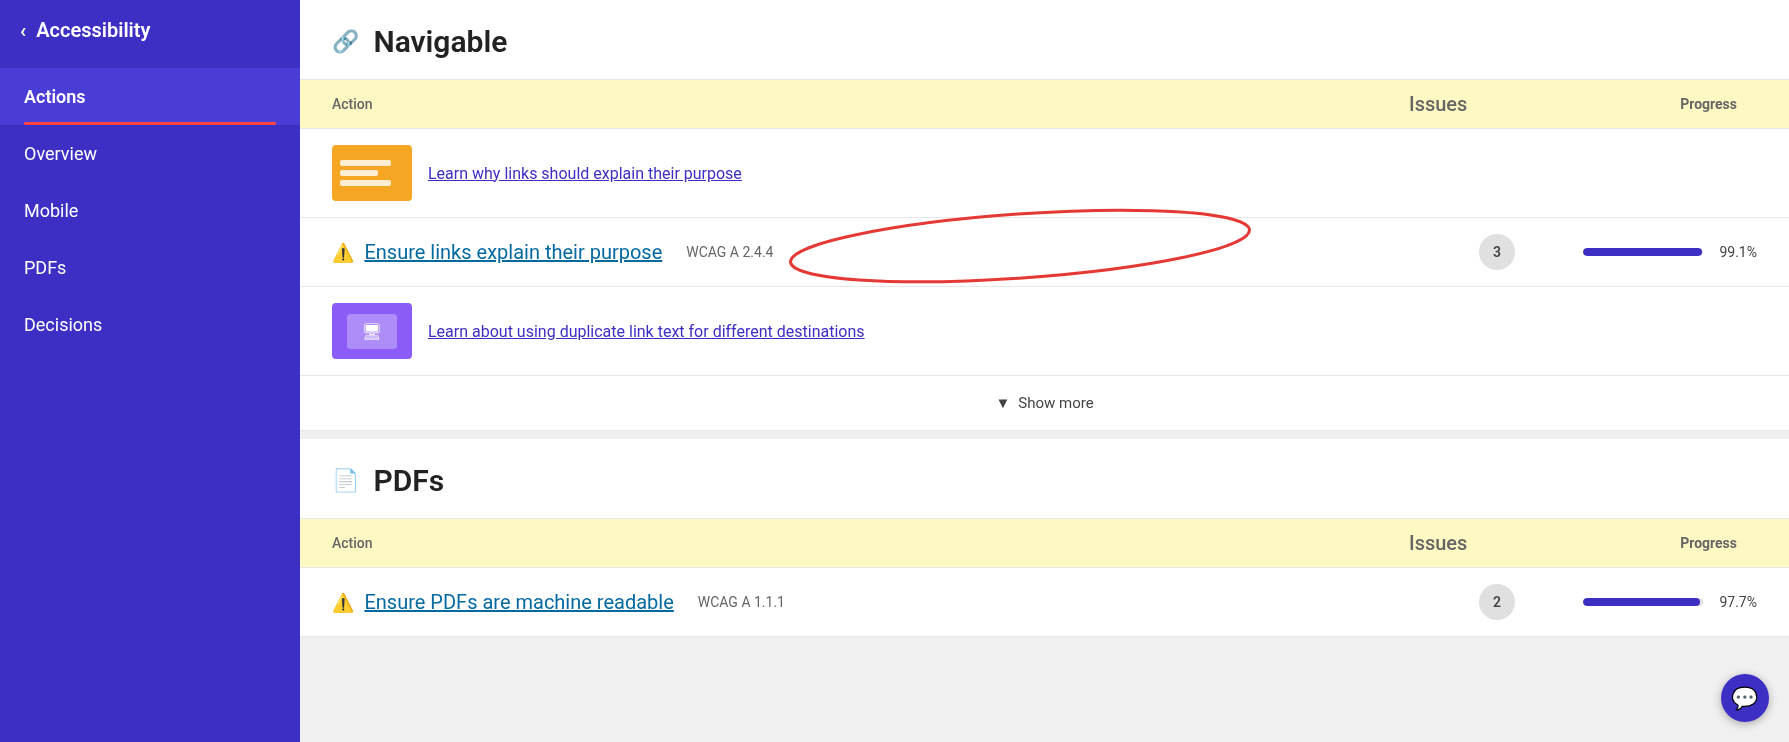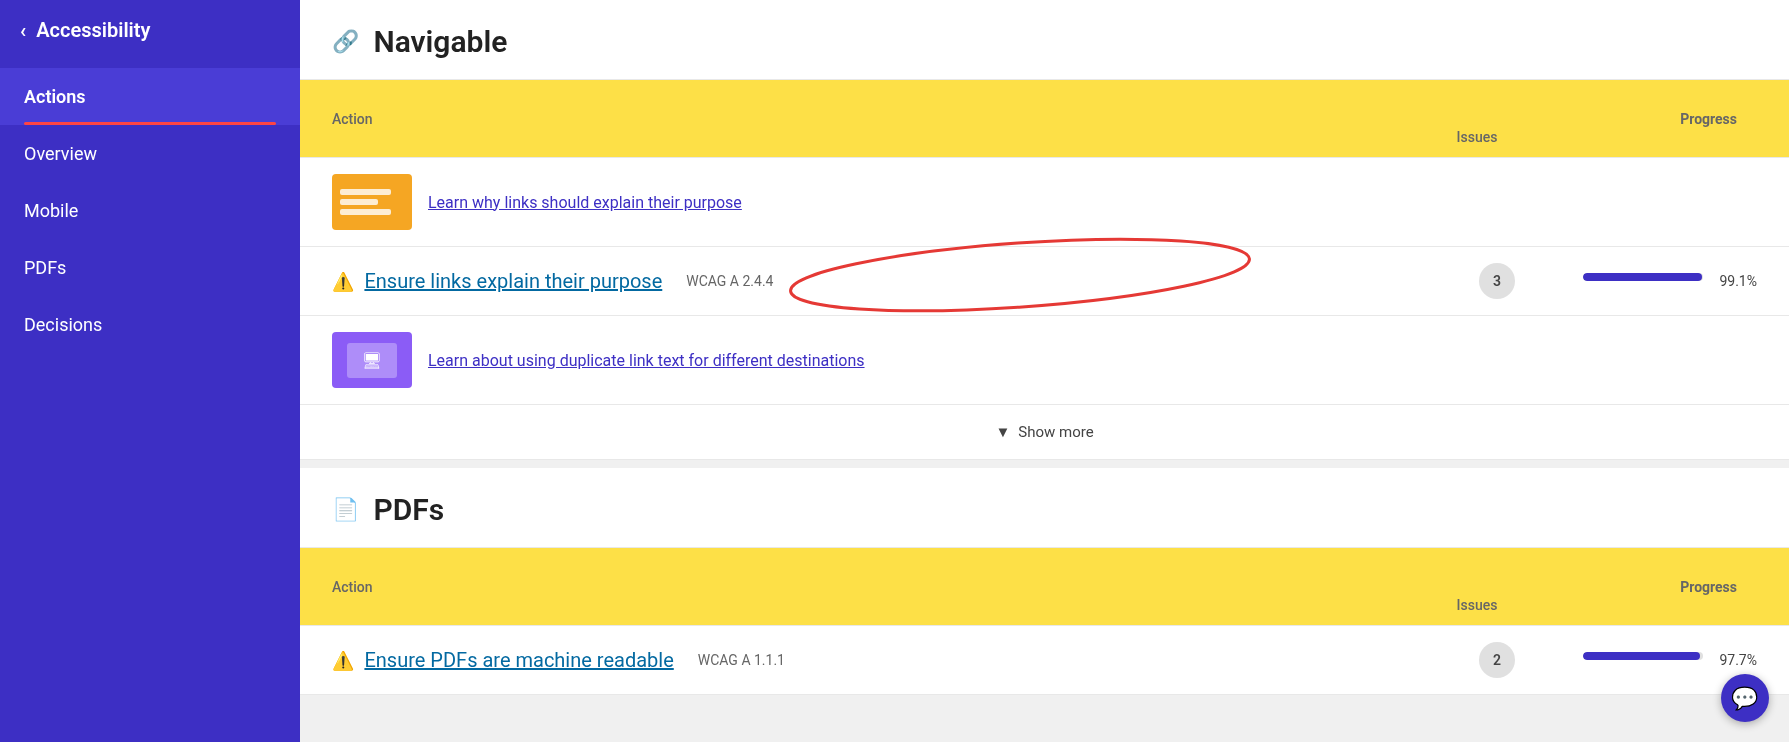--- a/index.html
+++ b/index.html
@@ -84,35 +84,34 @@
       font-weight: 600;
       color: #222;
     }
 
     
     .table-header {
       display: flex;
       align-items: center;
       padding: 12px 32px;
       border-bottom: 1px solid #e8e8e8;
-      background: #fde047;
+      background: #fef9c3;
+      gap: 8px;
     }
     .col-action {
       flex: 1;
       font-size: 14px;
       color: #666;
       font-weight: 500;
     }
     .col-issues {
       width: 120px;
-      text-align: center;
-      font-size: 14px;
+      font-size: 20px;
       color: #666;
       font-weight: 500;
-      margin-top: 37px;
     }
     .col-progress {
       width: 200px;
       text-align: right;
       font-size: 14px;
       color: #666;
       font-weight: 700;
       margin-right: 20px;
     }
 
@@ -231,21 +230,21 @@
       display: flex;
       align-items: center;
       justify-content: center;
       font-size: 14px;
       font-weight: 600;
       color: #444;
     }
     .progress-area {
       width: 200px;
       display: flex;
-      align-items: flex-start;
+      align-items: center;
       gap: 14px;
       justify-content: flex-end;
     }
     .progress-bar-track {
       width: 120px;
       height: 8px;
       background: #e0e0e0;
       border-radius: 4px;
       overflow: hidden;
     }

